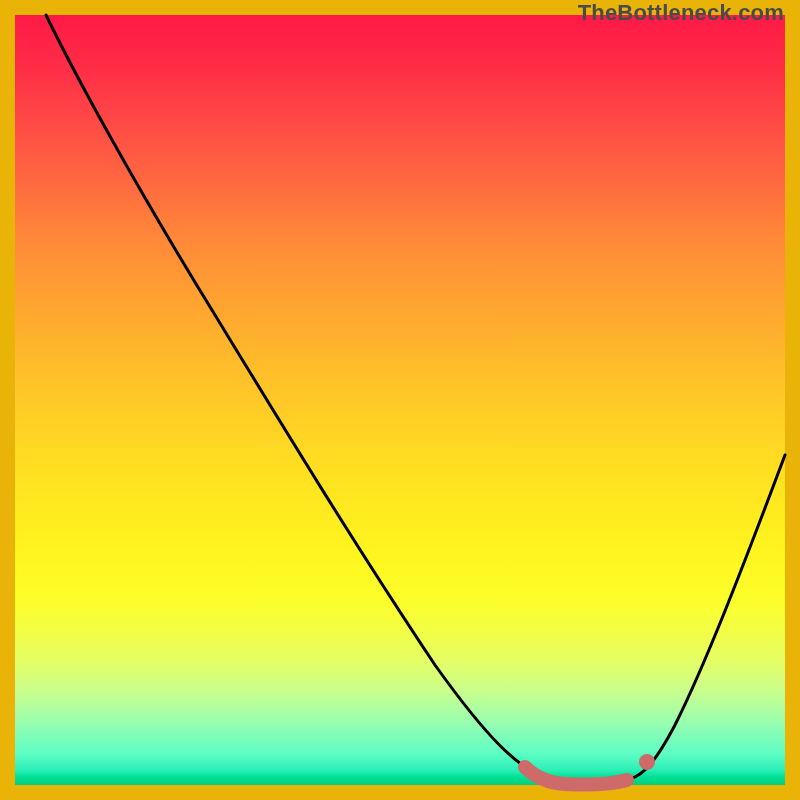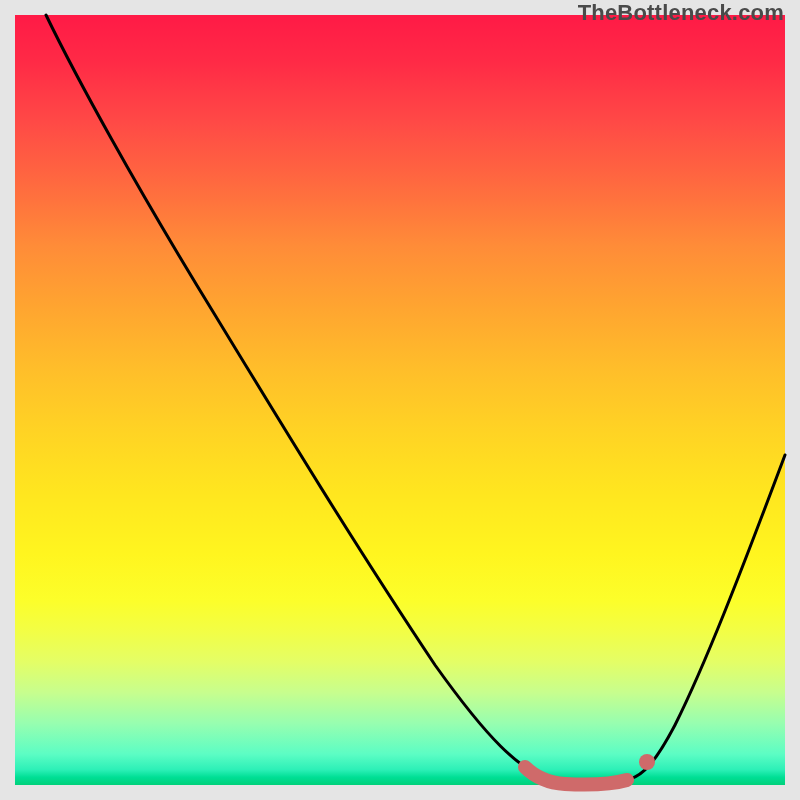--- a/index.html
+++ b/index.html
@@ -10,21 +10,21 @@
     background: #000;
     overflow: hidden;
     font-family: Arial, Helvetica, sans-serif;
   }
   .frame {
     position: absolute;
     left: 0;
     top: 0;
     width: 800px;
     height: 800px;
-    background: #e5e5e5;
+    background: #eab308;
   }
   .plot-area {
     position: absolute;
     left: 15px;
     top: 15px;
     width: 770px;
     height: 770px;
     background: linear-gradient(to bottom,
       #ff1a46 0%,
       #ff2a46 6%,

